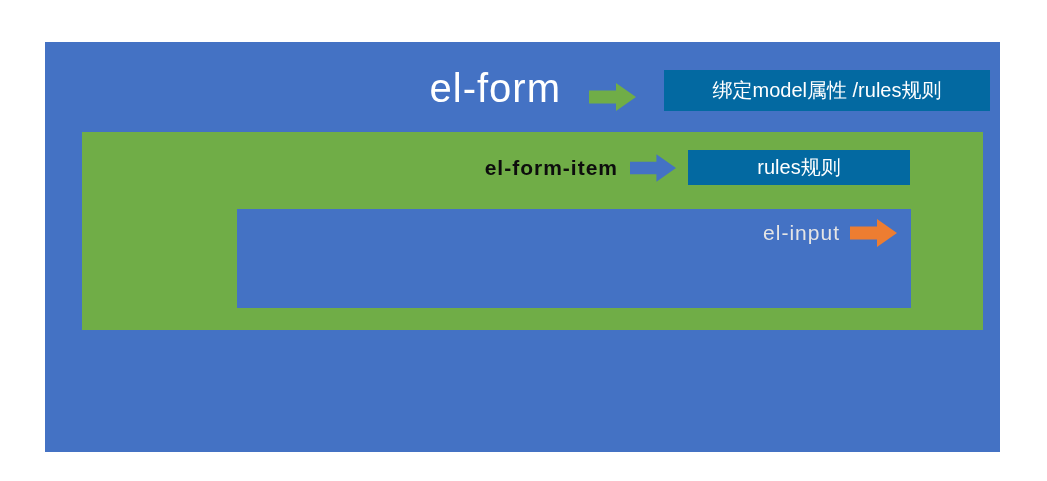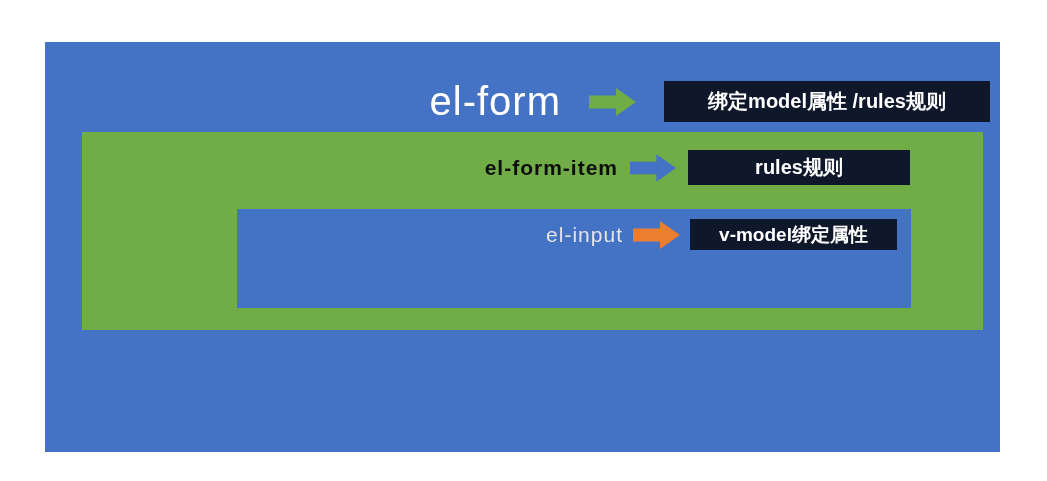--- a/index.html
+++ b/index.html
@@ -37,21 +37,21 @@
     top: 77px;
     width: 674px;
     height: 99px;
     background: #4472C4;
   }
   .row {
     position: absolute;
     display: flex;
     align-items: center;
   }
-  .row1 { top: 37px; right: 10px; gap: 28px; }
+  .row1 { top: 24px; right: 10px; gap: 28px; align-items: flex-end; }
   .row2 { top: 18px; right: 73px; gap: 12px; }
   .row3 { top: 10px; right: 14px; gap: 10px; }
   .label-outer {
     color: #ffffff;
     font-size: 40px;
     font-weight: 400;
     letter-spacing: 1px;
     white-space: nowrap;
   }
   .label-mid {
@@ -62,29 +62,28 @@
     white-space: nowrap;
   }
   .label-inner {
     color: #e5e5e5;
     font-size: 21px;
     font-weight: 400;
     letter-spacing: 1px;
     white-space: nowrap;
   }
   .tag {
-    background: #0f172a;
+    background: #0369a1;
     color: #ffffff;
     display: flex;
     align-items: center;
     justify-content: center;
     text-align: center;
     white-space: nowrap;
     box-sizing: border-box;
-    font-weight: bold;
   }
   .tag1 { width: 326px; height: 41px; font-size: 20px; }
   .tag2 { width: 222px; height: 35px; font-size: 20px; }
   .tag3 { width: 207px; height: 31px; font-size: 19px; }
   .arrow { flex: 0 0 auto; display: block; }
 </style>
 </head>
 <body>
 
 <div class="canvas">
@@ -108,21 +107,20 @@
         </svg>
         <div class="tag tag2">rules规则</div>
       </div>
 
       <div class="inner-box">
         <div class="row row3">
           <span class="label-inner">el-input</span>
           <svg class="arrow" width="47" height="28" viewBox="0 0 47 28">
             <polygon points="0,7.5 27,7.5 27,0 47,14 27,28 27,20.5 0,20.5" fill="#ED7D31"></polygon>
           </svg>
-          <div class="tag tag3">v-model绑定属性</div>
         </div>
       </div>
 
     </div>
 
   </div>
 
 </div>
 
 </body></html>

